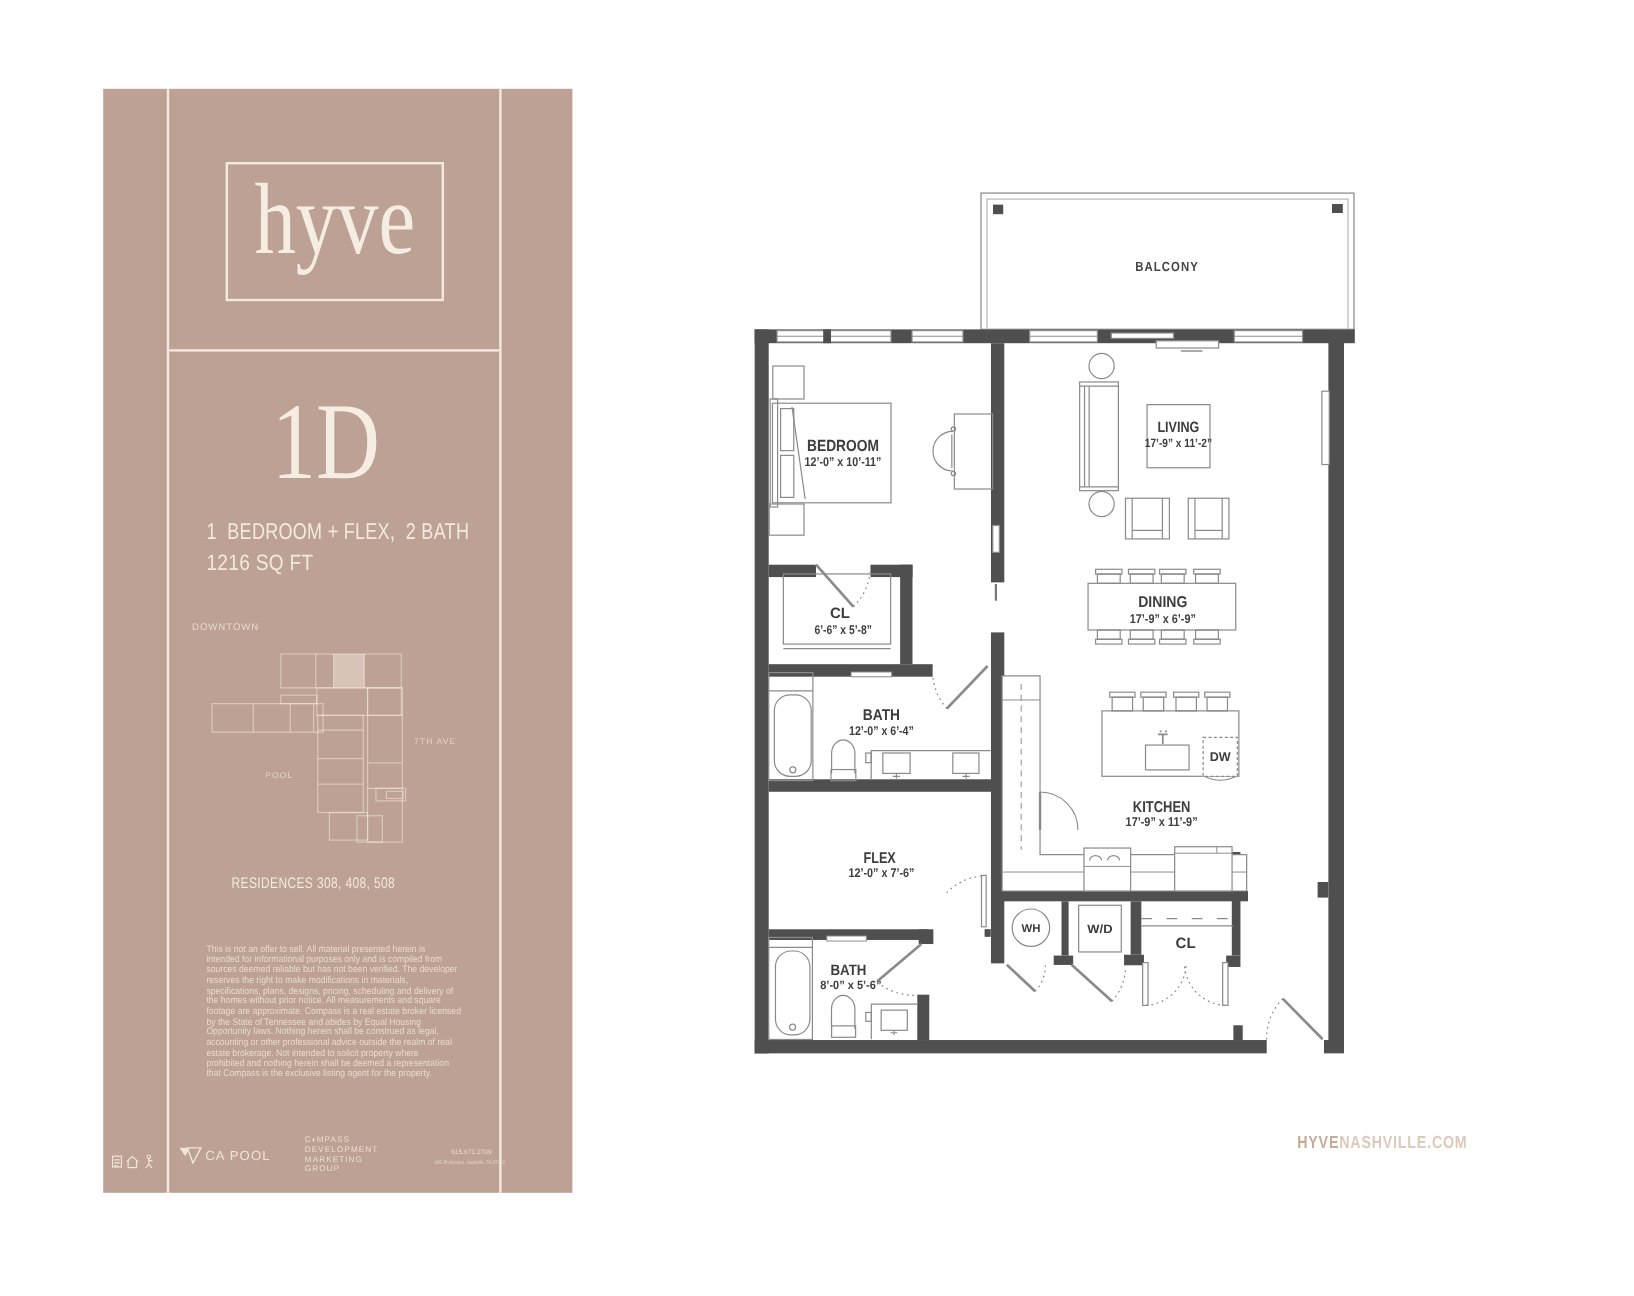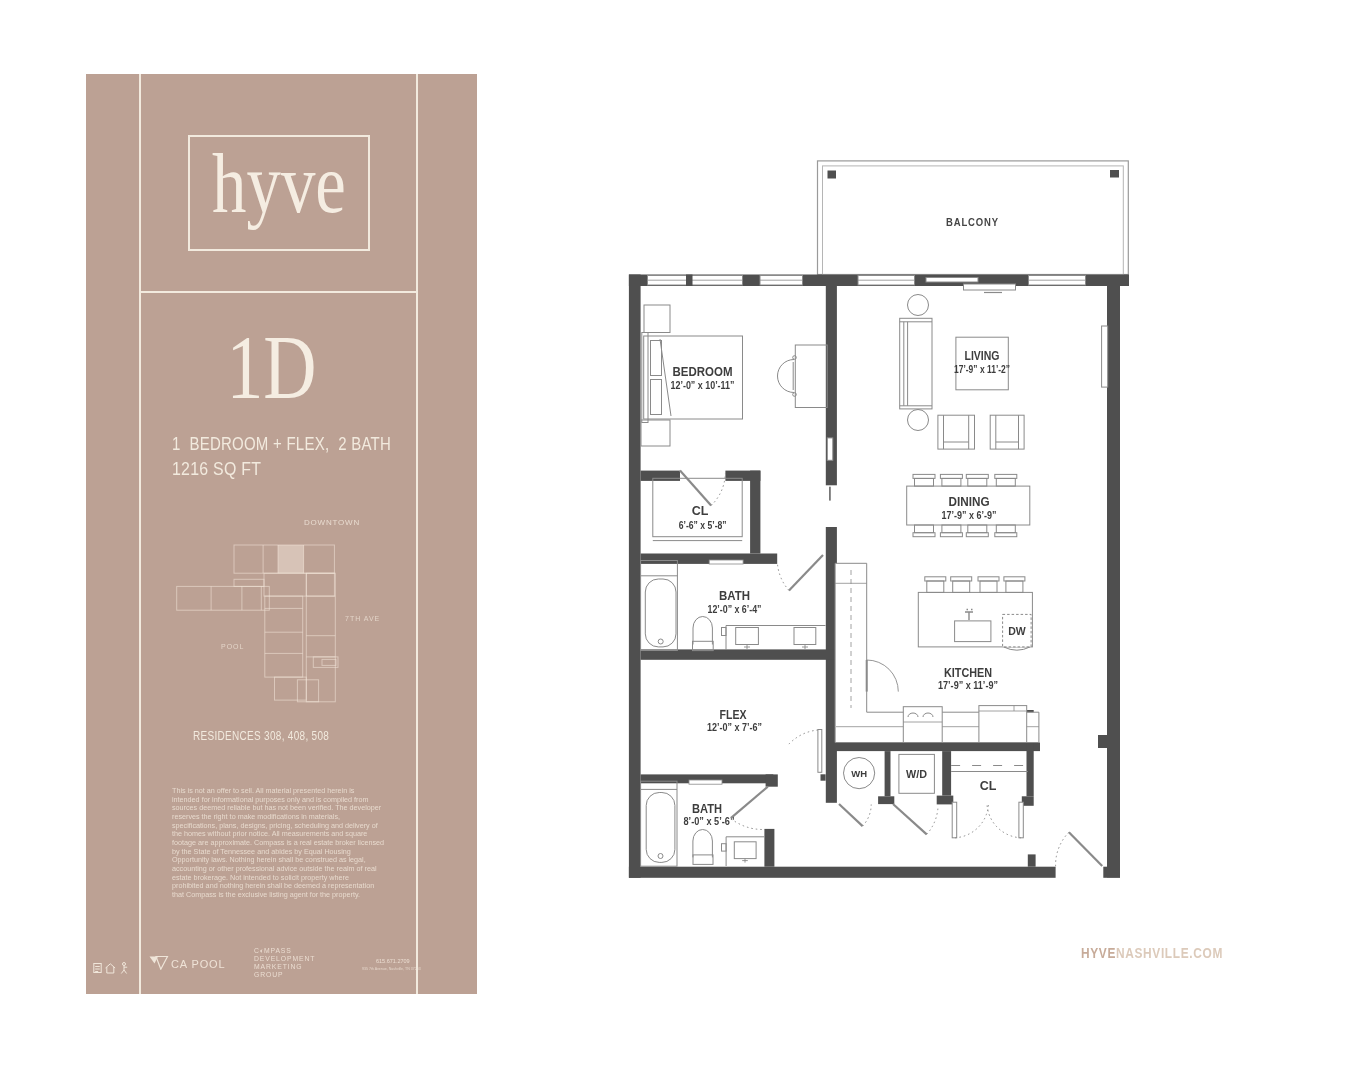--- a/index.html
+++ b/index.html
@@ -22,21 +22,21 @@
 <div class="abs" style="left:188px;top:135px;width:178px;height:112px;border:2px solid #f2eade;"></div>
 
 <div class="abs" style="left:188px;top:136px;width:182px;text-align:center;font-family:'Liberation Serif',serif;font-size:71px;color:#f5ede2;transform:scaleY(1.19) scaleX(0.97);transform-origin:center top;">hyve</div>
 
 <div class="abs" style="left:134px;top:315px;width:275px;text-align:center;font-family:'Liberation Serif',serif;font-size:91px;color:#f5ede2;transform:scaleX(0.81);transform-origin:center top;">1D</div>
 
 <div class="abs" style="left:172px;top:433px;font-size:19px;color:#f2eade;letter-spacing:0.3px;transform:scaleX(0.79);transform-origin:left top;">1&nbsp; BEDROOM + FLEX,&nbsp; 2 BATH</div>
 
 <div class="abs" style="left:172px;top:458px;font-size:18.5px;color:#f2eade;letter-spacing:0.3px;transform:scaleX(0.86);transform-origin:left top;">1216 SQ FT</div>
 
-<div class="abs" style="left:160px;top:518px;width:200px;text-align:right;font-size:8px;letter-spacing:0.8px;color:rgba(244,234,222,0.8);">DOWNTOWN</div>
+<div class="abs" style="left:160px;top:518px;width:200px;text-align:left;font-size:8px;letter-spacing:0.8px;color:rgba(244,234,222,0.8);">DOWNTOWN</div>
 
 <svg class="abs" style="left:165px;top:535px;" width="225" height="175" viewBox="0 0 225 175">
   <g fill="none" stroke="rgba(244,232,219,0.55)" stroke-width="1">
 
     <rect x="113" y="10" width="25.6" height="28.2" fill="rgba(242,230,217,0.5)" stroke="none"></rect>
 
     <rect x="69" y="10" width="100.4" height="28.2"></rect>
     <line x1="98.1" y1="10" x2="98.1" y2="38.2"></line>
         <line x1="113" y1="10" x2="113" y2="38.2"></line>
         <line x1="138.6" y1="10" x2="138.6" y2="38.2"></line>

